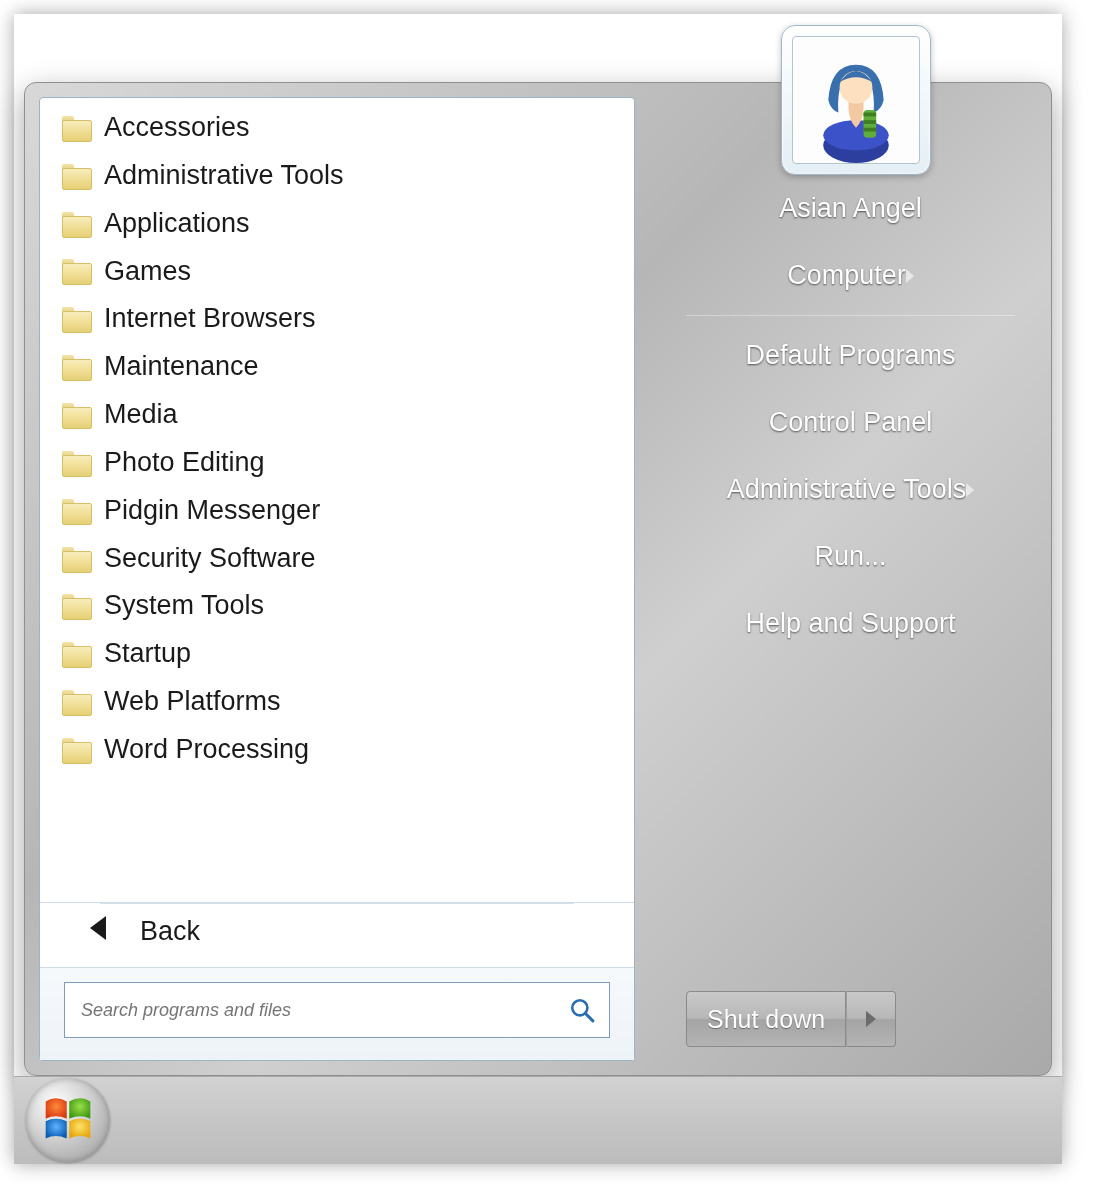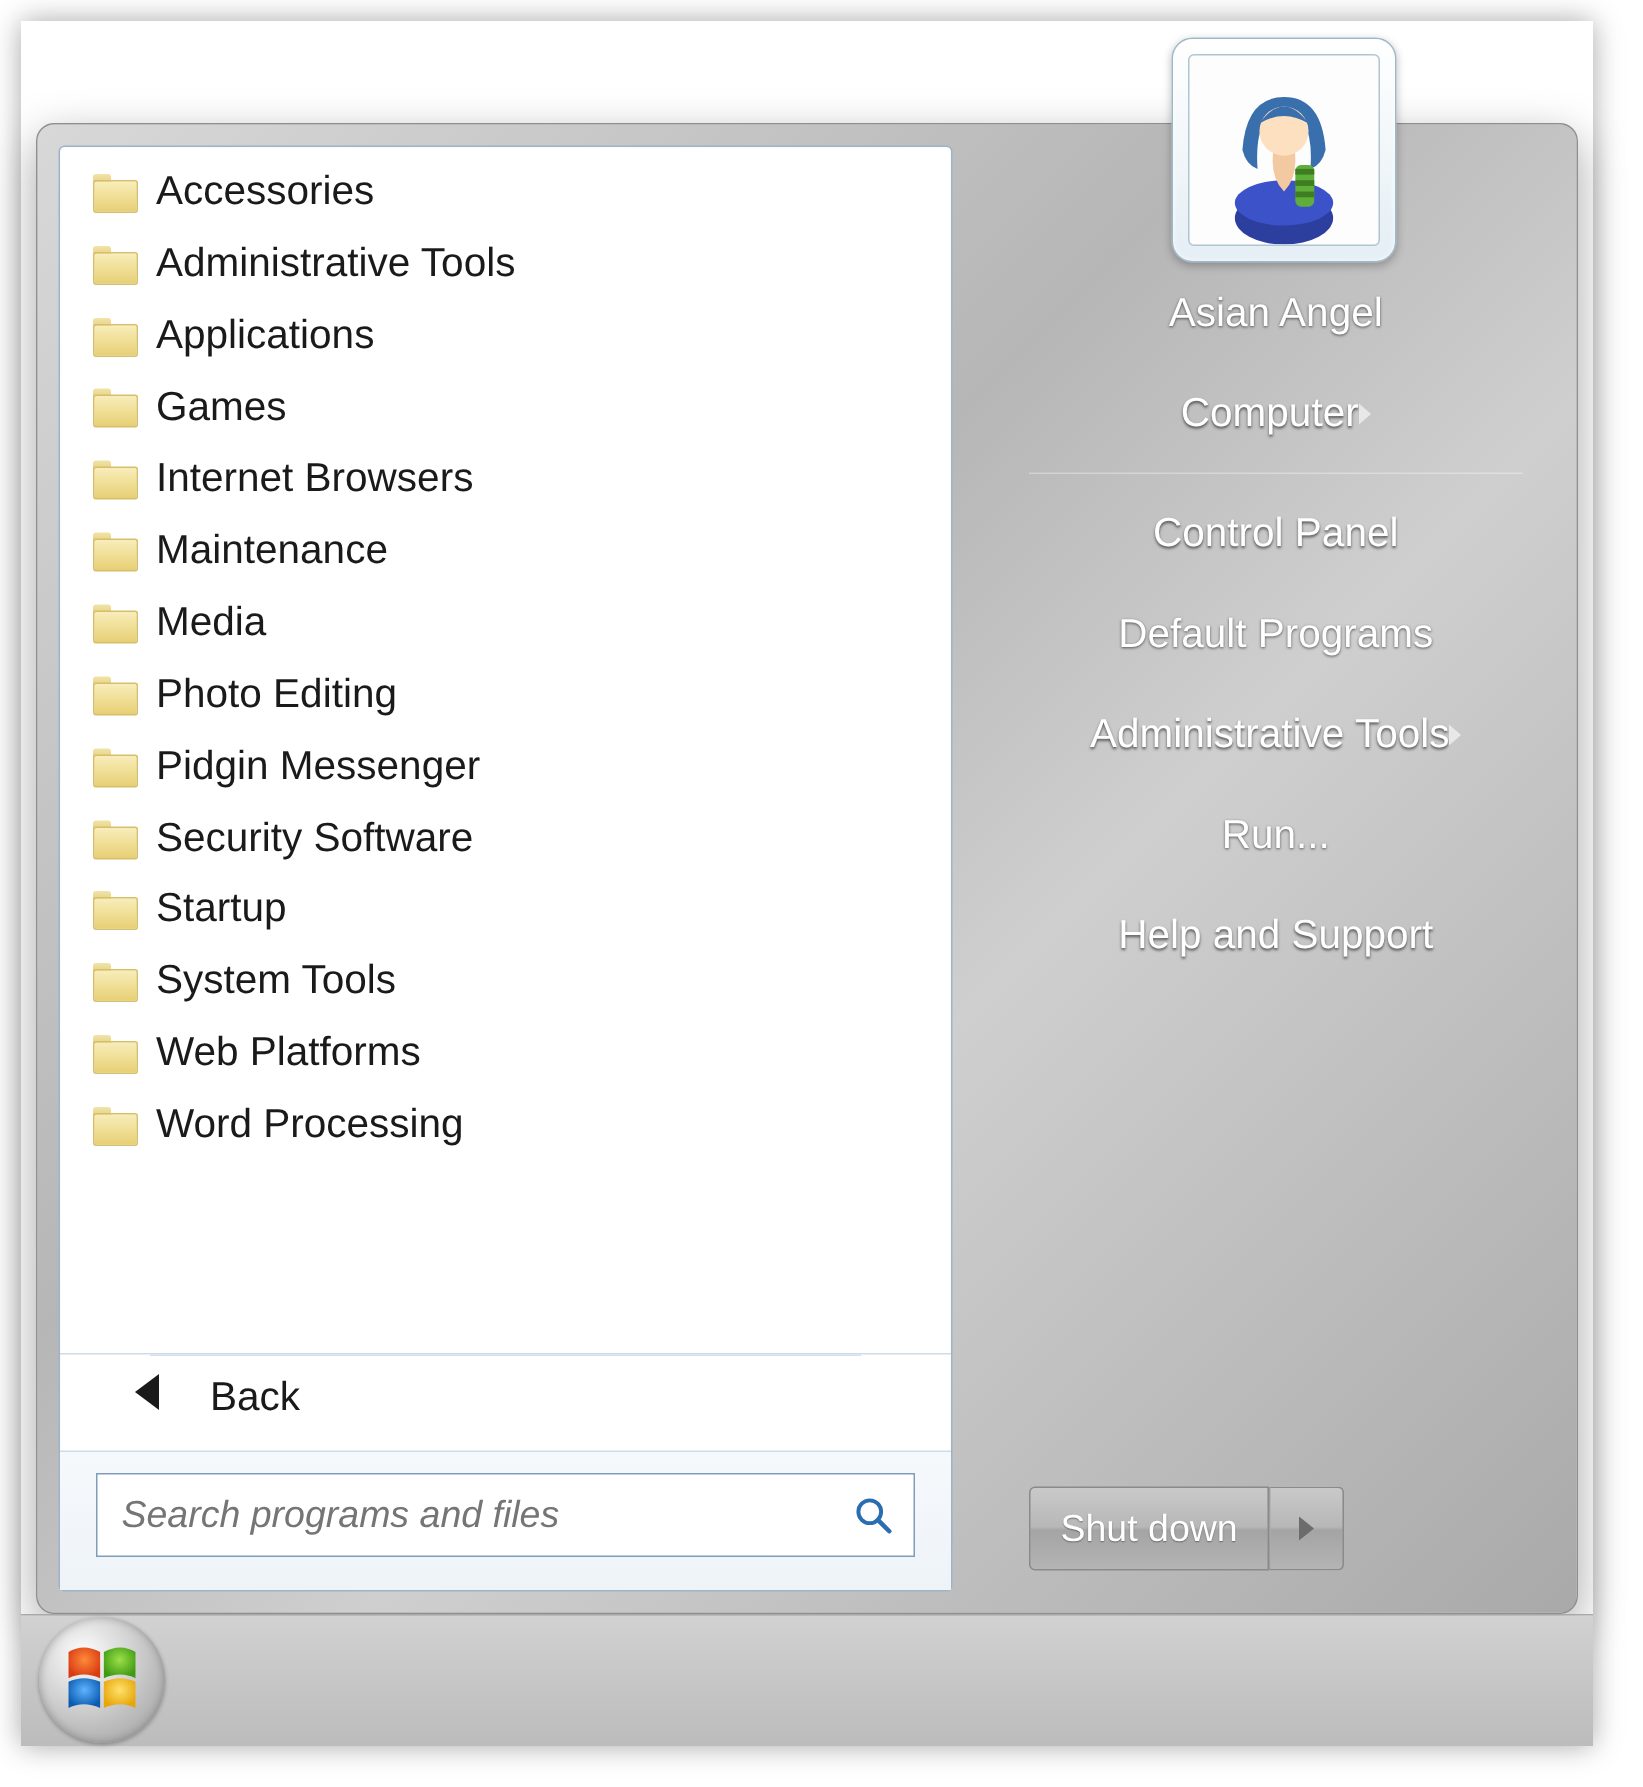--- a/index.html
+++ b/index.html
@@ -134,21 +134,21 @@
     height: 56px;
     border: 1px solid #7f9db9;
     background: #fff;
     display: flex;
     align-items: center;
     padding: 0 50px 0 16px;
   }
   .search-box input {
     border: none; outline: none;
     width: 100%;
-    font-size: 25px;
+    font-size: 18px;
     font-style: italic;
     color: #ef4444;
     font-family: inherit;
     background: transparent;
   }
   .search-icon {
     position: absolute;
     right: 14px; top: 50%;
     transform: translateY(-50%);
     width: 26px; height: 26px;
@@ -307,25 +307,25 @@
           <div class="program-item">
             <span class="folder-icon"></span>
             <span>Pidgin Messenger</span>
           </div>
           <div class="program-item">
             <span class="folder-icon"></span>
             <span>Security Software</span>
           </div>
           <div class="program-item">
             <span class="folder-icon"></span>
+            <span>System Tools</span>
+          </div>
+          <div class="program-item">
+            <span class="folder-icon"></span>
             <span>Startup</span>
-          </div>
-          <div class="program-item">
-            <span class="folder-icon"></span>
-            <span>System Tools</span>
           </div>
           <div class="program-item">
             <span class="folder-icon"></span>
             <span>Web Platforms</span>
           </div>
           <div class="program-item">
             <span class="folder-icon"></span>
             <span>Word Processing</span>
           </div>
         </div>
@@ -354,24 +354,24 @@
       <div id="right-list">
           <div class="right-item">
             <span>Asian Angel</span>
           </div>
           <div class="right-item">
             <span>Computer</span>
             <span class="chev"></span>
           </div>
           <div class="right-sep"></div>
           <div class="right-item">
+            <span>Default Programs</span>
+          </div>
+          <div class="right-item">
             <span>Control Panel</span>
-          </div>
-          <div class="right-item">
-            <span>Default Programs</span>
           </div>
           <div class="right-item">
             <span>Administrative Tools</span>
             <span class="chev"></span>
           </div>
           <div class="right-item">
             <span>Run...</span>
           </div>
           <div class="right-item">
             <span>Help and Support</span>

